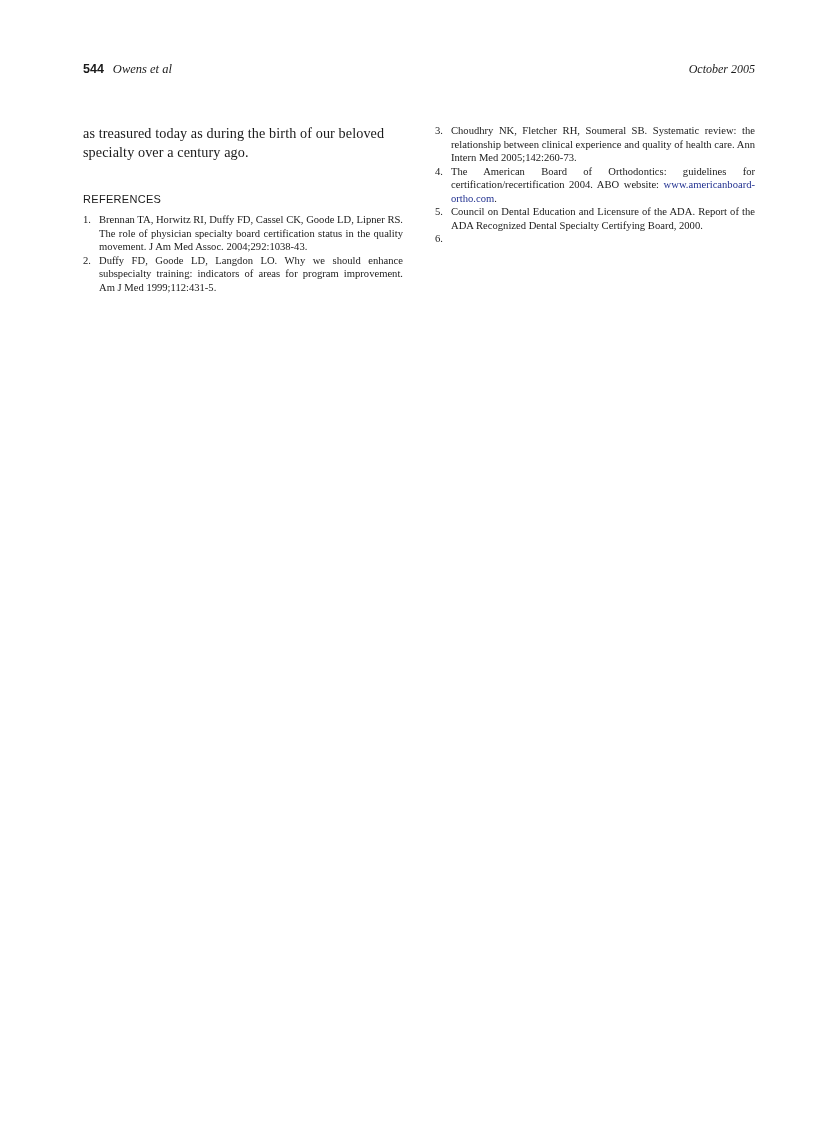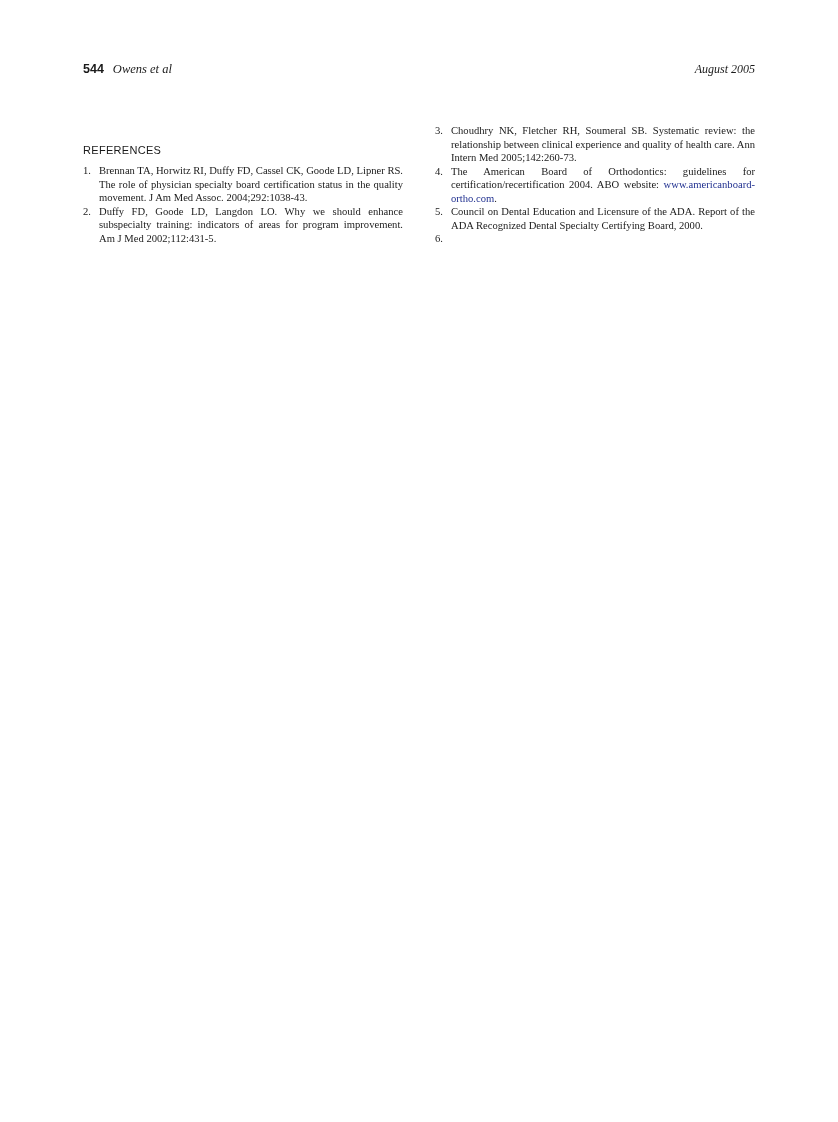--- a/index.html
+++ b/index.html
@@ -13,55 +13,56 @@
   .hdr-right { position: absolute; right: 83px; top: 62px; text-align: right;
     font-family: "Liberation Serif", serif; font-style: italic; font-size: 12px; line-height: 14.5px; }
 
   .col { position: absolute; width: 320px; }
   .col-left { left: 83px; top: 124px; }
   .col-right { left: 435px; top: 124px; }
 
   .body-text { font-family: "Liberation Serif", serif; font-size: 14.2px; line-height: 18.5px; margin: 0; text-align: left; letter-spacing: 0.1px; }
 
   .refs-title { font-family: "Liberation Sans", sans-serif; font-size: 11px; font-weight: normal; letter-spacing: 0.3px;
-    margin: 20px 0 8px 0; color: #1a1a1a; }
+    margin: 32px 0 8px 0; color: #1a1a1a; }
 
   ol.refs { list-style: none; margin: 0; padding: 0; }
   ol.refs li { position: relative; padding-left: 16px; font-family: "Liberation Serif", serif; font-size: 10.6px;
     line-height: 13.5px; text-align: justify; margin: 0; }
   ol.refs li .num { position: absolute; left: 0; top: 0; }
   .link { color: #1f2f8f; }
   .col-right ol.refs li { font-size: 10.6px; }
 </style>
 </head>
 <body>
 
 <div class="page">
 
   <div class="hdr-left">
     <span class="pg">544</span>
     <span class="auth">Owens et al</span>
   </div>
 
   <div class="hdr-right">
-    <div>August 2005</div>
+    <div>October 2005</div>
   </div>
 
   <div class="col col-left">
+    <p class="body-text">as treasured today as during the birth of our beloved specialty over a century ago.</p>
 
     <h3 class="refs-title">REFERENCES</h3>
 
     <ol class="refs">
       <li>
         <span class="num">1.</span>
         <span>Brennan TA, Horwitz RI, Duffy FD, Cassel CK, Goode LD, Lipner RS. The role of physician specialty board certification status in the quality movement. J Am Med Assoc. 2004;292:1038-43.</span>
       </li>
       <li>
         <span class="num">2.</span>
-        <span>Duffy FD, Goode LD, Langdon LO. Why we should enhance subspecialty training: indicators of areas for program improvement. Am J Med 2002;112:431-5.</span>
+        <span>Duffy FD, Goode LD, Langdon LO. Why we should enhance subspecialty training: indicators of areas for program improvement. Am J Med 1999;112:431-5.</span>
       </li>
     </ol>
   </div>
 
   <div class="col col-right">
     <ol class="refs">
       <li>
         <span class="num">3.</span>
         <span>Choudhry NK, Fletcher RH, Soumeral SB. Systematic review: the relationship between clinical experience and quality of health care. Ann Intern Med 2005;142:260-73.</span>
       </li>

